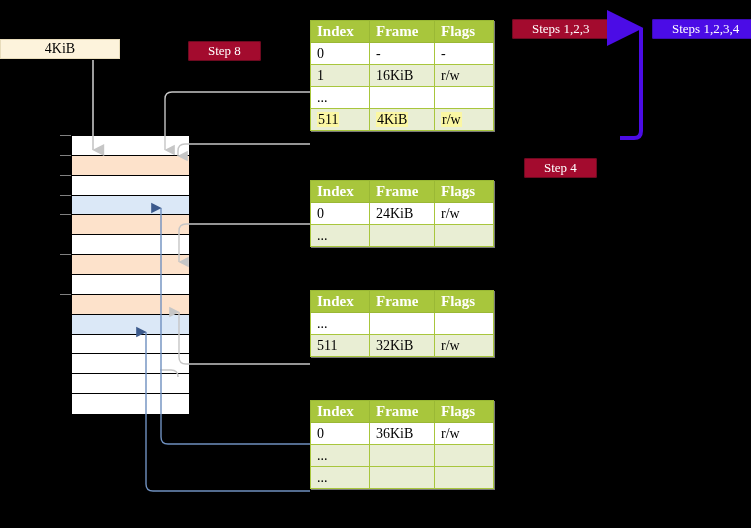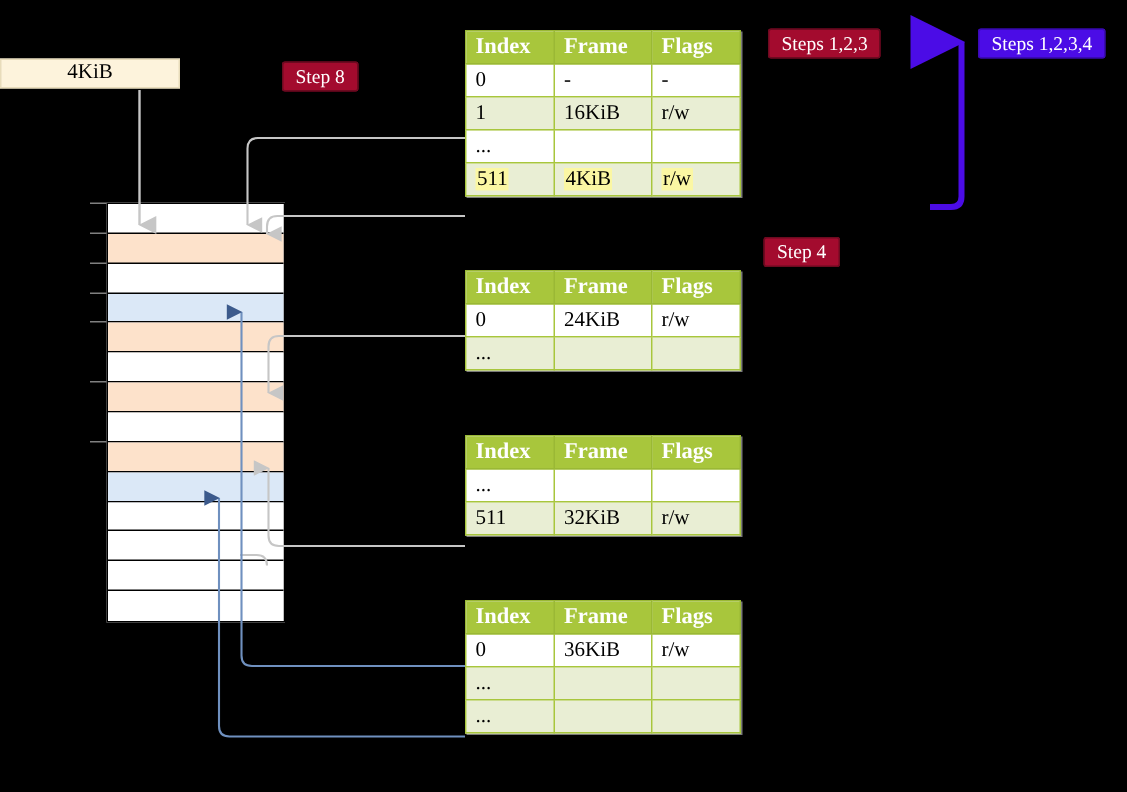--- a/index.html
+++ b/index.html
@@ -9,27 +9,27 @@
   .stage{position:absolute;left:0;top:0;width:751px;height:528px;}
 
   
   .kib-box{position:absolute;left:0;top:39px;width:120px;height:20px;
            background:#fdf3dc;border:1px solid #e8dcbb;
            display:flex;align-items:center;justify-content:center;
            font-size:14px;color:#000;box-sizing:border-box;}
 
   
   .badge{position:absolute;display:inline-flex;align-items:center;justify-content:center;
-         padding:2px 9px;font-size:13px;color:#fff;border-radius:2px;
+         padding:2px 20px;font-size:13px;color:#fff;border-radius:2px;
          white-space:nowrap;line-height:16px;}
   .badge-red{background:#a30b2e;box-shadow:0 0 0 1px #6d0a20 inset;}
   .badge-purple{background:#4b0ce6;box-shadow:0 0 0 1px #3a0ab4 inset;}
 
   #step0{left:188px;top:41px;}
-  #step4{left:509px;top:158px;}
+  #step4{left:524px;top:158px;}
   #steps123{left:512px;top:19px;}
   #steps1234{left:652px;top:19px;}
 
   
   .memcol{position:absolute;left:71px;top:135px;width:119px;height:280px;
           border:1px solid #000;box-sizing:border-box;background:#fff;}
   .memrow{position:absolute;left:0;width:100%;box-sizing:border-box;
           border-bottom:1px solid #000;}
   .memrow.white{background:#ffffff;}
   .memrow.orange{background:#fde2cb;}

